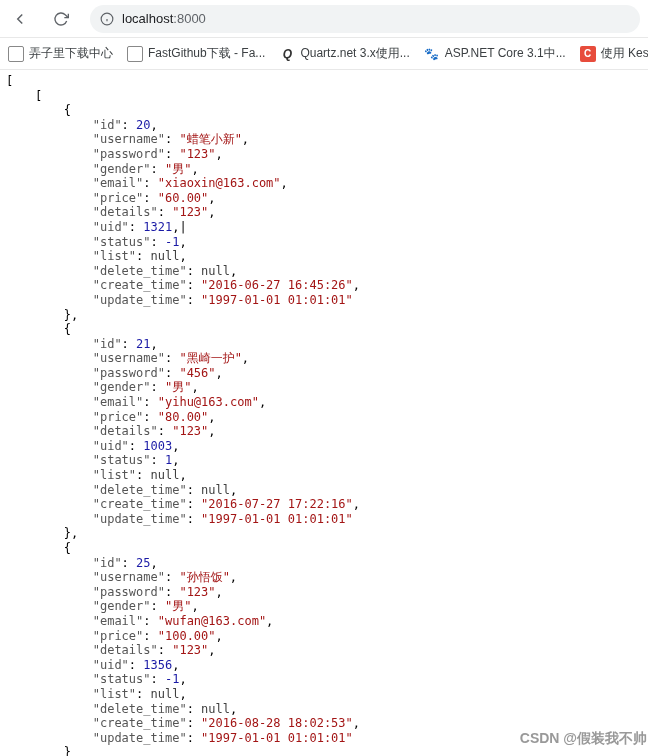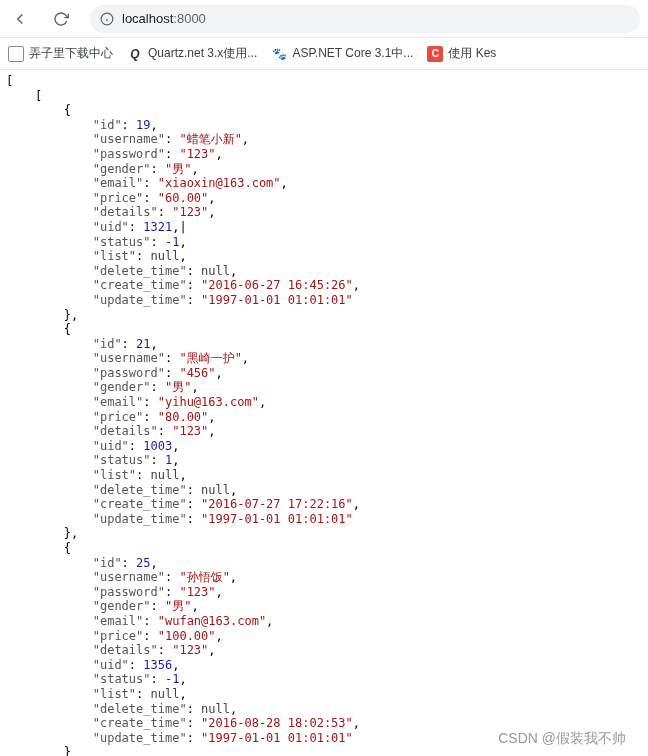--- a/index.html
+++ b/index.html
@@ -18,21 +18,21 @@
   .bm .ficon.paw { color:#3b5fc0; }
   .bm .ficon.c { background:#e74c3c; color:#fff; font-weight:bold; border-radius:2px; font-size:10px; }
   .viewer { display: flex; height: calc(756px - 70px); font-family: Consolas, Menlo, monospace; font-size: 12px; line-height: 14.6px; color: #000; }
   .gutter { width: 30px; text-align: right; color: #888; padding: 4px 6px 0 0; user-select: none; }
   .code { flex:1; padding: 4px 0 0 6px; white-space: pre; overflow: hidden; }
   .p { color: #000; } 
   .k { color: #555; } 
   .s { color: #a31515; } 
   .n { color: #1a1aa6; } 
   .x { color: #404040; } 
-  .watermark { position: absolute; right: 22px; bottom: 8px; color: #999; font-size: 14px; font-weight: 400; }
+  .watermark { position: absolute; right: 1px; bottom: 8px; color: #999; font-size: 14px; font-weight: 700; }
 </style>
 </head>
 <body>
 
 <div class="toolbar">
   <div class="tb-btn">
       <svg width="18" height="18" viewBox="0 0 24 24" fill="none" stroke="#5f6368" stroke-width="2">
         <path d="M15 18l-6-6 6-6"></path>
       </svg>
     </div>
@@ -51,38 +51,42 @@
     <span class="url"><span class="host">localhost</span><span class="port">:8000</span></span>
   </div>
 </div>
 
 <div class="bookmarks">
   <div class="bm">
       <span class="ficon doc"></span>
       <span>弄子里下载中心</span>
     </div>
   <div class="bm">
+      <span class="ficon doc"></span>
+      <span>FastGithub下载 - Fa...</span>
+    </div>
+  <div class="bm">
       <span class="ficon q">Q</span>
       <span>Quartz.net 3.x使用...</span>
     </div>
   <div class="bm">
       <span class="ficon paw">🐾</span>
       <span>ASP.NET Core 3.1中...</span>
     </div>
   <div class="bm">
       <span class="ficon c">C</span>
       <span>使用 Kes</span>
     </div>
 </div>
 
 <div class="viewer">
   <div class="code" id="code"><span class="p">[</span>
     <span class="p">[</span>
         <span class="p">{</span>
-            <span class="k">"id"</span><span class="p">: </span><span class="n">19</span><span class="p">,</span>
+            <span class="k">"id"</span><span class="p">: </span><span class="n">20</span><span class="p">,</span>
             <span class="k">"username"</span><span class="p">: </span><span class="s">"蜡笔小新"</span><span class="p">,</span>
             <span class="k">"password"</span><span class="p">: </span><span class="s">"123"</span><span class="p">,</span>
             <span class="k">"gender"</span><span class="p">: </span><span class="s">"男"</span><span class="p">,</span>
             <span class="k">"email"</span><span class="p">: </span><span class="s">"xiaoxin@163.com"</span><span class="p">,</span>
             <span class="k">"price"</span><span class="p">: </span><span class="s">"60.00"</span><span class="p">,</span>
             <span class="k">"details"</span><span class="p">: </span><span class="s">"123"</span><span class="p">,</span>
             <span class="k">"uid"</span><span class="p">: </span><span class="n">1321</span><span class="p">,</span><span class="p">|</span>
             <span class="k">"status"</span><span class="p">: </span><span class="n">-1</span><span class="p">,</span>
             <span class="k">"list"</span><span class="p">: </span><span class="x">null</span><span class="p">,</span>
             <span class="k">"delete_time"</span><span class="p">: </span><span class="x">null</span><span class="p">,</span>

